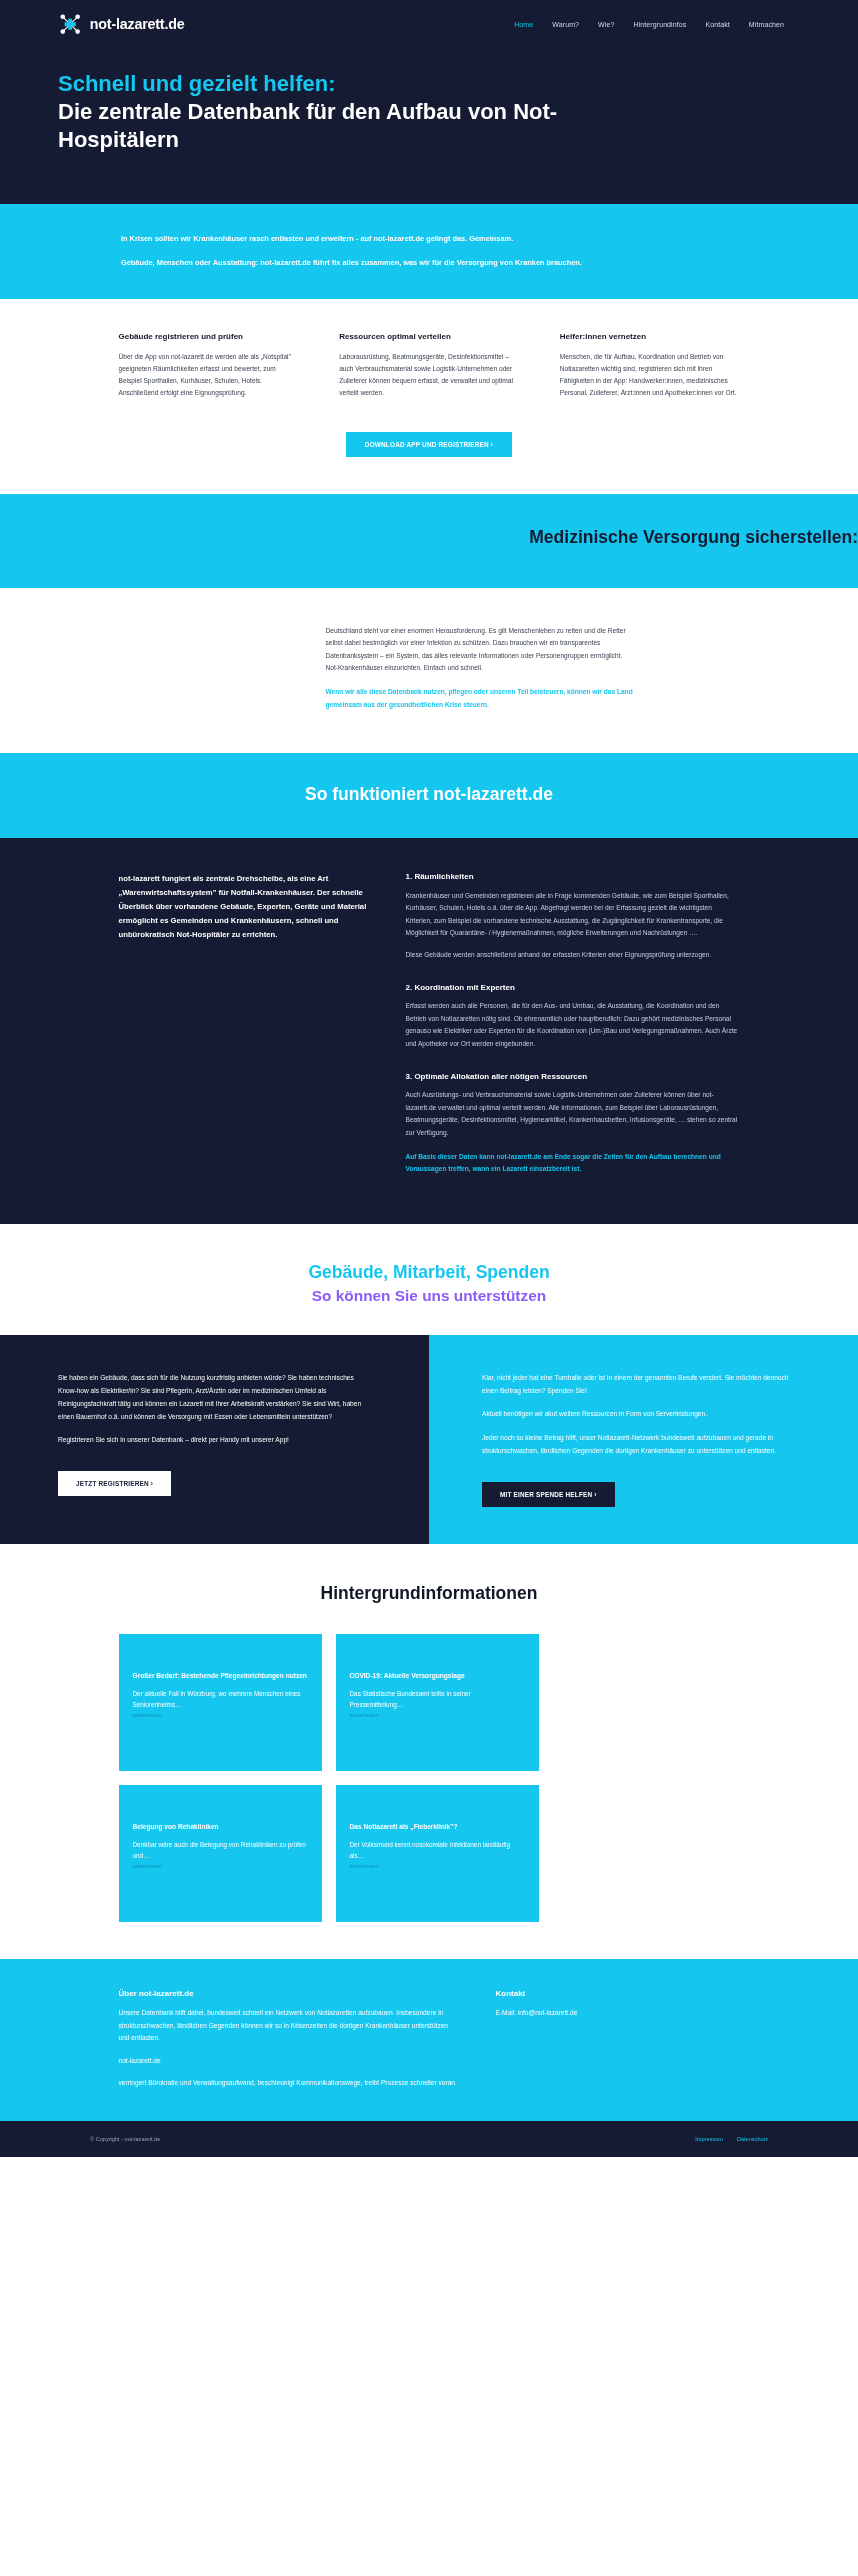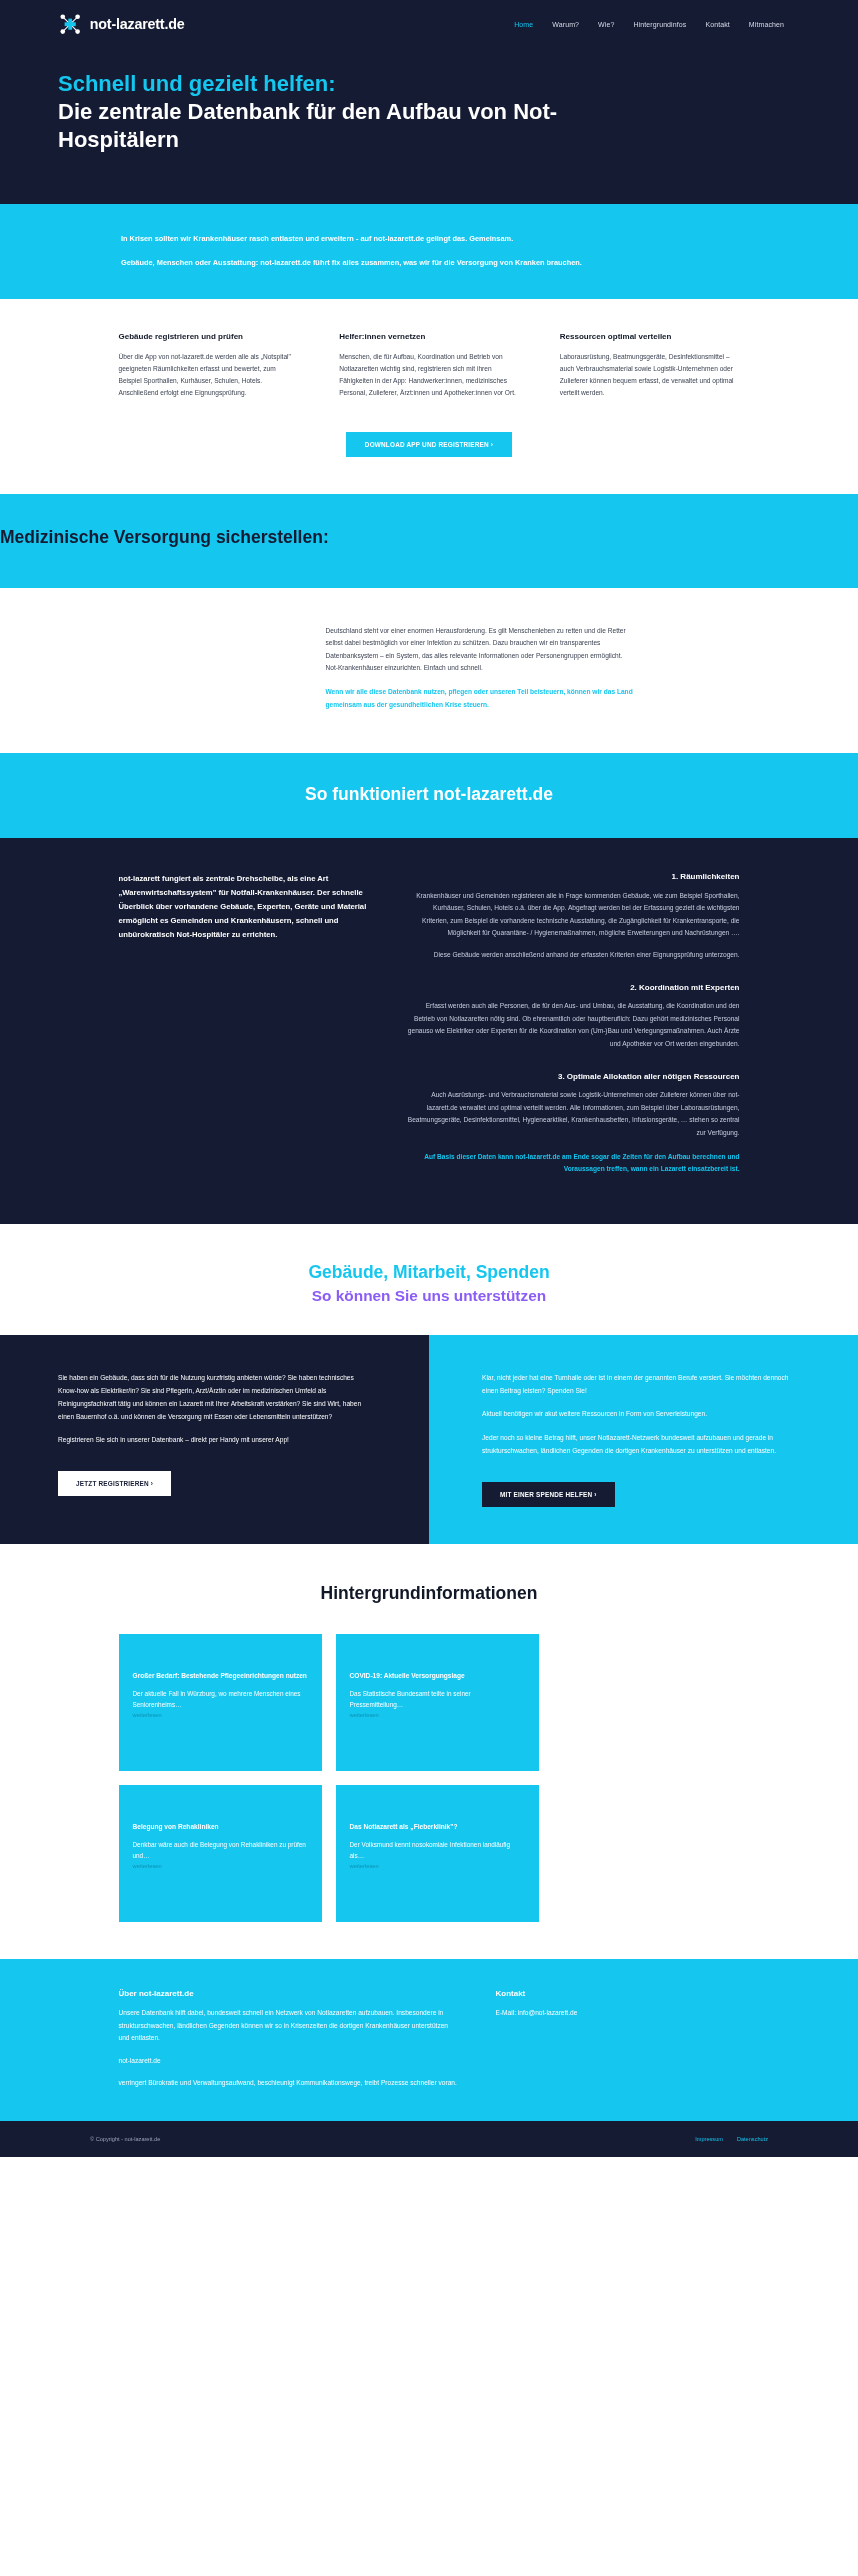--- a/index.html
+++ b/index.html
@@ -123,21 +123,21 @@
     color: #ffffff;
     font-size: 6.4px;
     font-weight: bold;
     padding: 9px 19px;
   }
 
   
   .headline-band {
     background: #15c6ef;
     padding: 33px 0 35px 0;
-    text-align: left;
+    text-align: right;
   }
   .headline-band .l1 {
     display: block;
     color: #151b33;
     font-size: 17.5px;
     font-weight: bold;
     margin-bottom: 4.2px;
   }
   .headline-band .l2 {
     display: block;
@@ -206,21 +206,21 @@
     display: flex;
     gap: 37px;
   }
   .dark-left {
     width: 250px;
     color: #ffffff;
     font-size: 7.7px;
     font-weight: bold;
     line-height: 1.8;
   }
-  .dark-right { flex: 1; color: #dfe3ee; text-align: right; }
+  .dark-right { flex: 1; color: #dfe3ee; }
   .dark-right h4 {
     color: #ffffff;
     font-size: 8px;
     font-weight: bold;
     margin-bottom: 8.5px;
   }
   .dark-right h4.spaced { margin-top: 21px; }
   .dark-right p {
     font-size: 6.6px;
     line-height: 1.9;
@@ -429,26 +429,26 @@
   </div>
 </section>
 
 <section class="cols-section">
   <div class="cols">
     <div class="col">
       <h3>Gebäude registrieren und prüfen</h3>
       <p>Über die App von not-lazarett.de werden alle als „Notspital" geeigneten Räumlichkeiten erfasst und bewertet, zum Beispiel Sporthallen, Kurhäuser, Schulen, Hotels. Anschließend erfolgt eine Eignungsprüfung.</p>
     </div>
     <div class="col">
+      <h3>Ressourcen optimal verteilen</h3>
+      <p>Laborausrüstung, Beatmungsgeräte, Desinfektionsmittel – auch Verbrauchsmaterial sowie Logistik-Unternehmen oder Zulieferer können bequem erfasst, de verwaltet und optimal verteilt werden.</p>
+    </div>
+    <div class="col">
       <h3>Helfer:innen vernetzen</h3>
       <p>Menschen, die für Aufbau, Koordination und Betrieb von Notlazaretten wichtig sind, registrieren sich mit ihren Fähigkeiten in der App: Handwerker:innen, medizinisches Personal, Zulieferer, Ärzt:innen und Apotheker:innen vor Ort.</p>
-    </div>
-    <div class="col">
-      <h3>Ressourcen optimal verteilen</h3>
-      <p>Laborausrüstung, Beatmungsgeräte, Desinfektionsmittel – auch Verbrauchsmaterial sowie Logistik-Unternehmen oder Zulieferer können bequem erfasst, de verwaltet und optimal verteilt werden.</p>
     </div>
   </div>
   <div class="cta-wrap">
     <button class="btn btn-cyan">DOWNLOAD APP UND REGISTRIEREN ›</button>
   </div>
 </section>
 
 <section class="headline-band">
   <span class="l1">Medizinische Versorgung sicherstellen:</span>
 </section>

